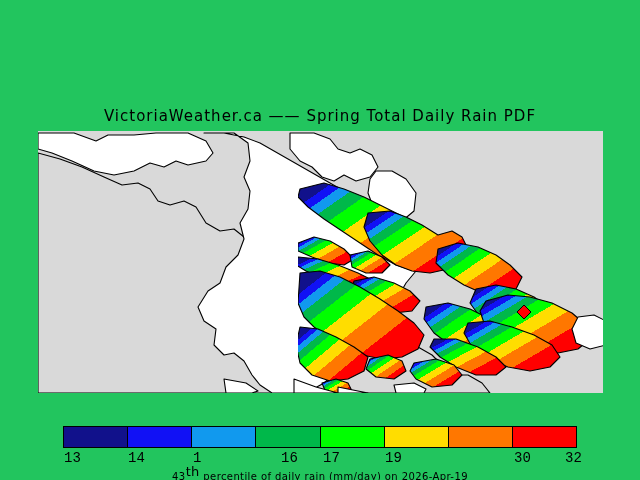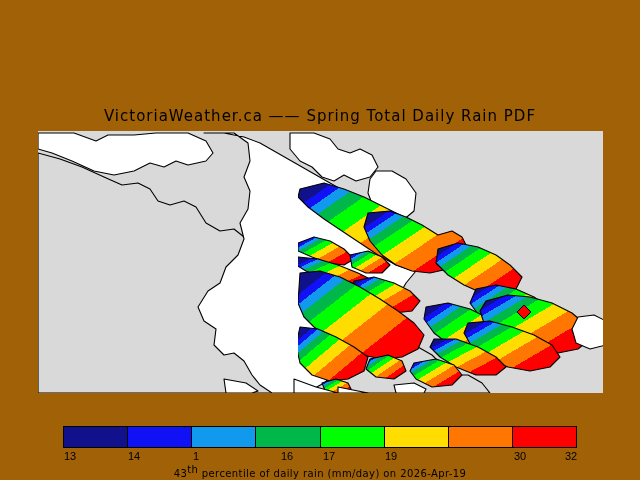--- a/index.html
+++ b/index.html
@@ -1,18 +1,18 @@
 <!DOCTYPE html>
 <html><head>
 <meta charset="utf-8">
 <style>
   html,body{margin:0;padding:0;background:#ffffff;}
   body{width:640px;height:480px;overflow:hidden;
        font-family:"DejaVu Sans","Liberation Sans",sans-serif;}
-  #page{position:relative;width:640px;height:480px;background:#a16207;}
+  #page{position:relative;width:640px;height:480px;background:#22c55e;}
 
   
   #title{
     position:absolute;left:0;top:107px;width:640px;
     text-align:center;
     font-family:"DejaVu Sans","Liberation Sans",sans-serif;
     font-size:15px;letter-spacing:1.0px;color:#000000;
     white-space:pre;
   }
 
@@ -33,30 +33,30 @@
   #colorbar .seg{flex:1 1 0;height:100%;border-right:1px solid #000000;box-sizing:border-box;}
   #colorbar .seg:last-child{border-right:none;}
 
   #cb-shadow{
     position:absolute;left:3px;top:3px;width:514px;height:22px;
     background:#d9d9d9;z-index:-1;
   }
 
   .tick-label{
     position:absolute;top:24px;
-    font-family:Liberation Sans, sans-serif;
-    font-size:11px;color:#000000;white-space:pre;
+    font-family:Liberation Mono, monospace;
+    font-size:14px;color:#000000;white-space:pre;
   }
   #cb-caption{
     position:absolute;left:0;top:38px;width:514px;
     text-align:center;
     font-family:"DejaVu Sans","Liberation Sans",sans-serif;
     font-size:10px;letter-spacing:.4px;color:#000000;white-space:pre;
   }
-  #cb-caption sup{font-size:10px;vertical-align:super;}
+  #cb-caption sup{font-size:13px;vertical-align:super;}
 </style>
 </head>
 <body>
 
 <div id="page">
 
   <div id="title">VictoriaWeather.ca —— Spring Total Daily Rain PDF</div>
 
   <div id="map-panel">
     <svg id="map-svg" viewBox="0 0 565 262" preserveAspectRatio="none">

